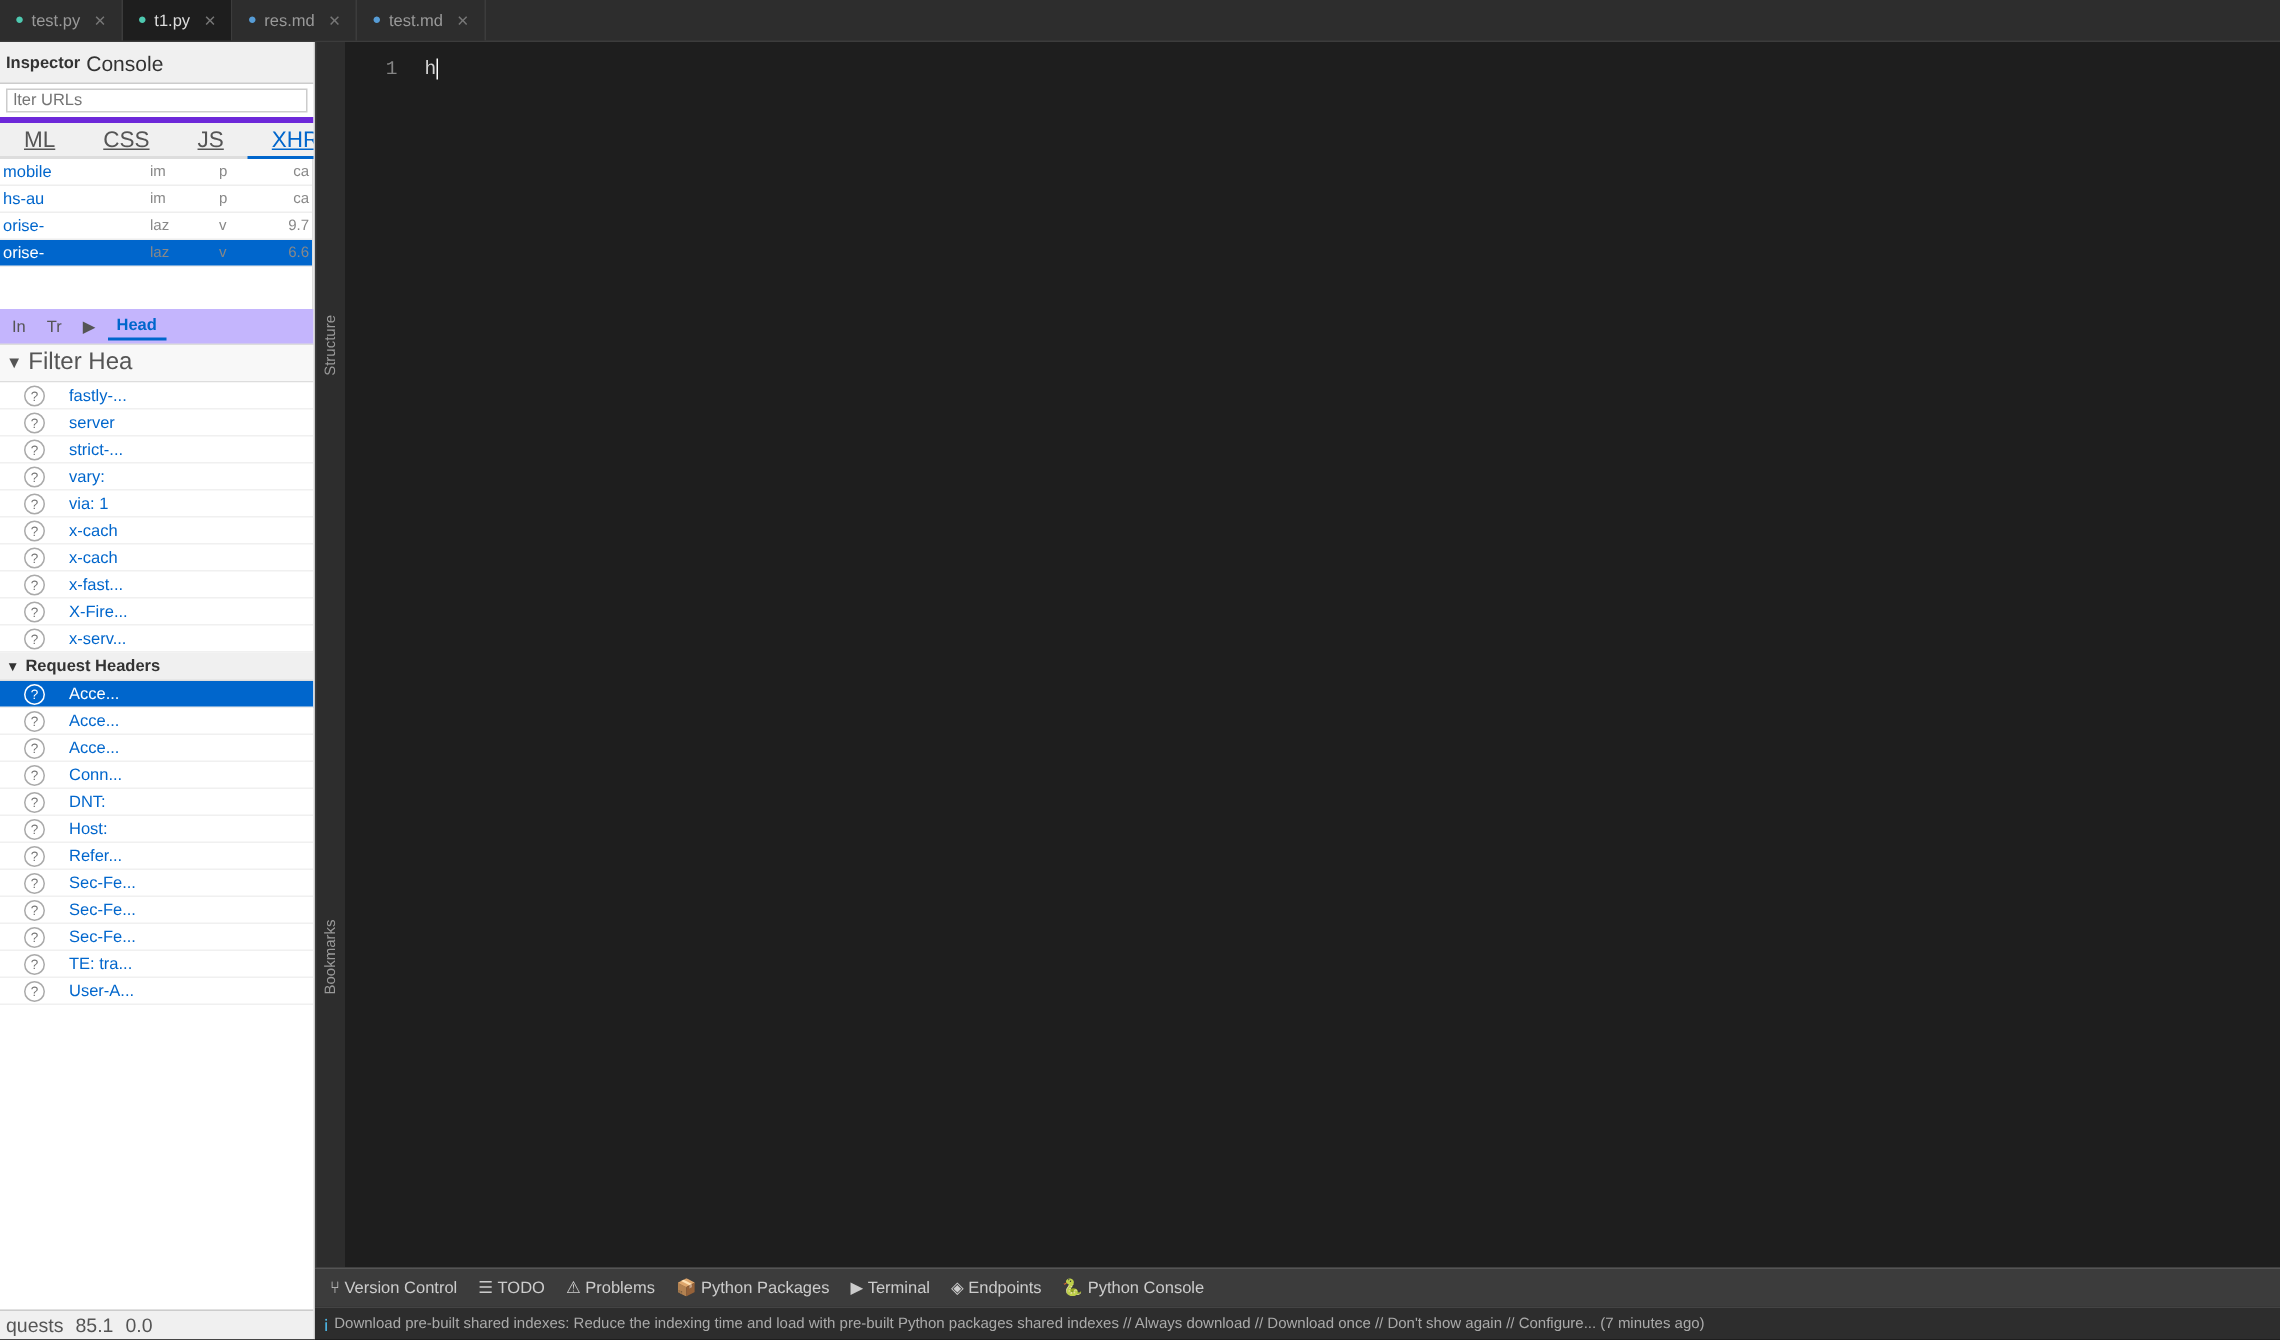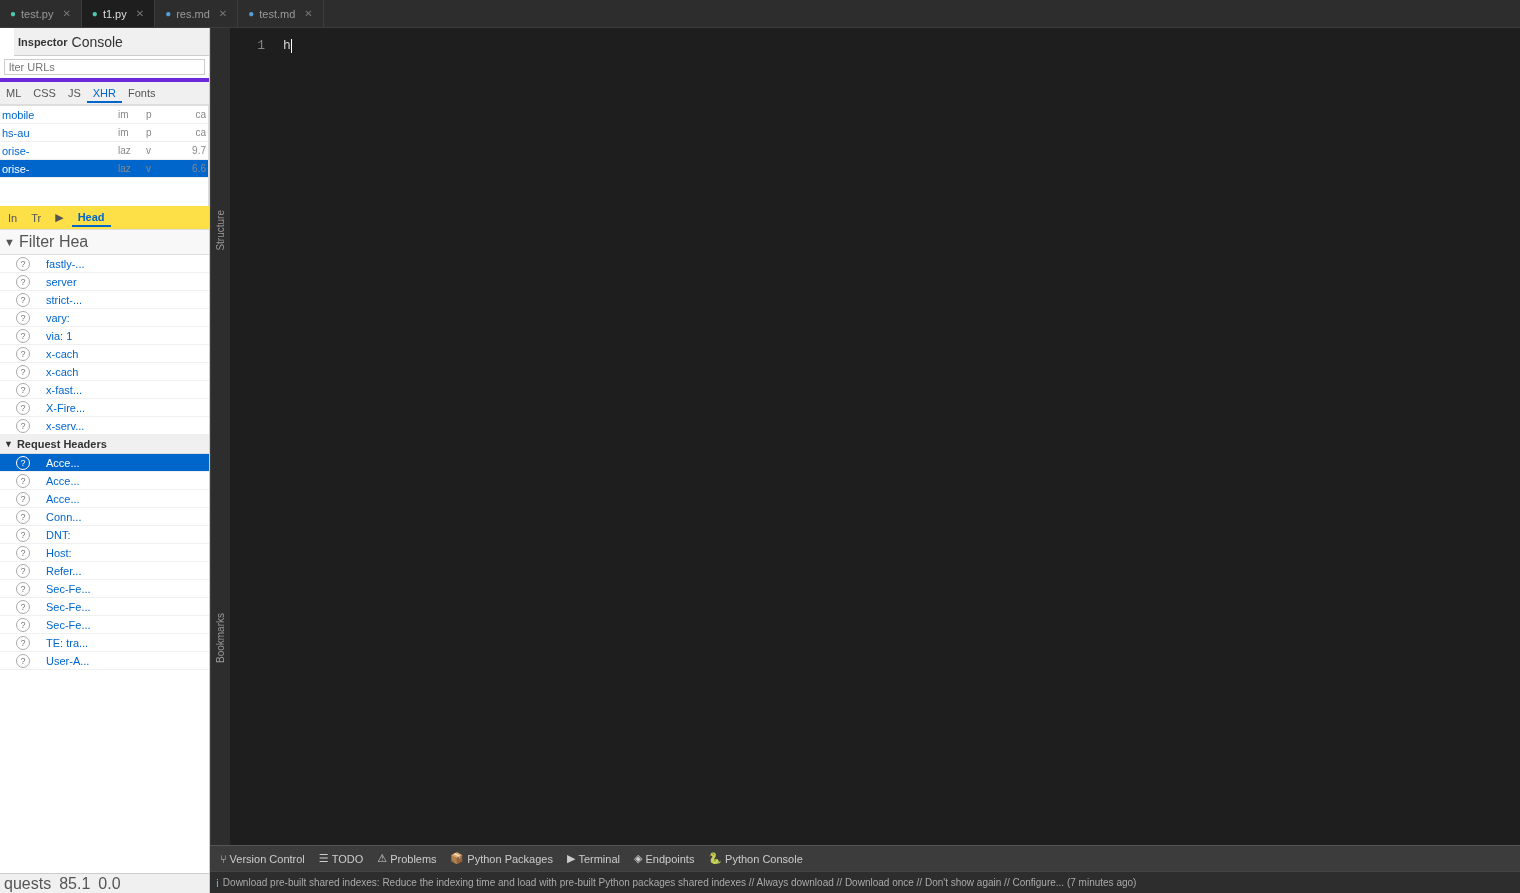--- a/index.html
+++ b/index.html
@@ -72,21 +72,20 @@
 
     
     .devtools-topbar {
       display: flex;
       align-items: center;
       background: #f0f0f0;
       border-bottom: 1px solid #ccc;
       padding: 2px 4px;
       gap: 4px;
       height: 28px;
-      margin-left: 14px;
     }
 
     
     .url-filter-bar {
       padding: 3px 4px;
       background: #fff;
       border-bottom: 4px solid #6d28d9;
     }
     .url-filter-input {
       width: 100%;
@@ -99,36 +98,37 @@
 
     
     .network-tabs {
       display: flex;
       background: #f0f0f0;
       border-bottom: 2px solid #ddd;
       height: 24px;
       align-items: center;
     }
     .net-tab {
-      padding: 2px 6px;
-      font-size: 11px;
+      padding: 2px 16px;
+      font-size: 15px;
       color: #555;
       cursor: pointer;
       border-bottom: 2px solid transparent;
       margin-bottom: -2px;
+      text-decoration: underline;
     }
     .net-tab.active {
       color: #0066cc;
       border-bottom: 2px solid #0066cc;
     }
 
     
     .sub-tabs {
       display: flex;
-      background: #fde047;
+      background: #c4b5fd;
       border-bottom: 1px solid #ddd;
       height: 24px;
       align-items: center;
       gap: 2px;
       padding: 0 2px;
     }
     .sub-tab {
       padding: 2px 6px;
       font-size: 11px;
       color: #555;
@@ -167,21 +167,21 @@
       align-items: center;
       height: 18px;
       font-size: 11px;
       border-bottom: 1px solid #eee;
       cursor: pointer;
       padding: 0 2px;
     }
     .network-row.selected { background: #0066cc; color: #fff; }
     .network-row .col-url { flex: 1; overflow: hidden; text-overflow: ellipsis; white-space: nowrap; color: #0066cc; }
     .network-row.selected .col-url { color: #fff; }
-    .network-row .col-method { width: 28px; color: #888; font-size: 10px; }
+    .network-row .col-method { width: 46px; color: #888; font-size: 10px; }
     .network-row .col-protocol { width: 25px; color: #888; font-size: 10px; }
     .network-row .col-size { width: 35px; color: #888; font-size: 10px; text-align: right; }
 
     
     .headers-list {
       flex: 1;
       overflow-y: auto;
       background: #fff;
     }
     .header-section-title {
@@ -236,21 +236,21 @@
     .header-item.selected .header-name { color: #fff; }
 
     
     .bottom-bar-left {
       display: flex;
       align-items: center;
       background: #f0f0f0;
       border-top: 1px solid #ccc;
       height: 20px;
       padding: 0 4px;
-      font-size: 16px;
+      font-size: 13px;
       color: #555;
       gap: 8px;
     }
 
     
     .editor-panel {
       flex: 1;
       display: flex;
       flex-direction: column;
       background: #1e1e1e;

